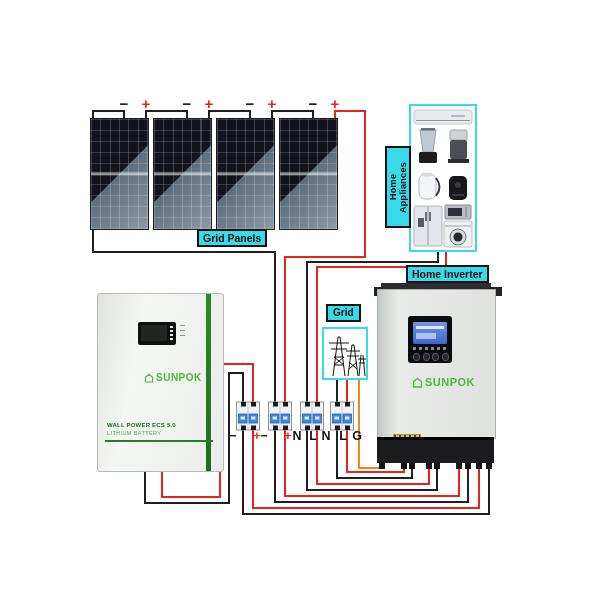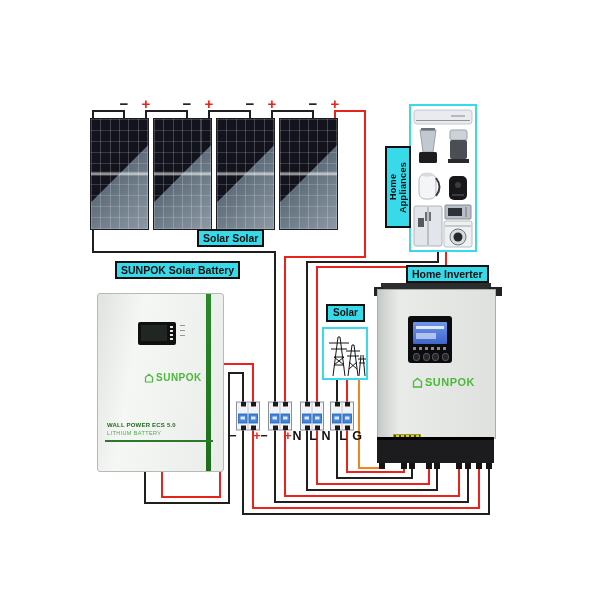--- a/index.html
+++ b/index.html
@@ -119,42 +119,41 @@
 
   <span class="sign" style="left:116px">−</span>
   <span class="sign plus" style="left:138px">+</span>
   <span class="sign" style="left:179px">−</span>
   <span class="sign plus" style="left:201px">+</span>
   <span class="sign" style="left:242px">−</span>
   <span class="sign plus" style="left:264px">+</span>
   <span class="sign" style="left:305px">−</span>
   <span class="sign plus" style="left:327px">+</span>
 
-  <div class="tag" style="left:197px;top:229px">Solar Solar</div>
-
-  <div class="tag" style="left:115px;top:261px">SUNPOK Solar Battery</div>
+  <div class="tag" style="left:197px;top:229px">Grid Panels</div>
+
   <div id="battery">
     <div class="stripe"></div>
     <div class="disp">
       <div class="scr"></div>
       <div class="leds"></div>
     </div>
     <div class="dashes"></div>
     <div class="brand">
       <svg width="10" height="10">
           <path d="M1.5,9 V4.2 L5,1.2 L8.5,4.2 V9 Z" fill="none" stroke="#4db83a" stroke-width="1.2"></path>
         </svg>
       <span>SUNPOK</span>
     </div>
     <div class="model1">WALL POWER ECS 5.0</div>
     <div class="model2">LITHIUM BATTERY</div>
     <div class="rule"></div>
   </div>
 
-  <div class="tag" style="left:326px;top:304px;font-size:10px;padding:1px 5px">Solar</div>
+  <div class="tag" style="left:326px;top:304px;font-size:10px;padding:1px 5px">Grid</div>
   <div class="cyanbox" style="left:322px;top:327px;width:42px;height:49px">
     <svg width="42" height="49">
       <g stroke="#141414" fill="none" stroke-width="1">
         <line x1="9" y1="47" x2="14" y2="8"></line>
           <line x1="21" y1="47" x2="16" y2="8"></line>
         <line x1="14" y1="8" x2="16" y2="8"></line>
         <line x1="5" y1="14" x2="25" y2="14"></line>
           <line x1="7" y1="20" x2="23" y2="20"></line>
         <line x1="10" y1="28" x2="20" y2="28"></line>
           <line x1="10" y1="36" x2="20" y2="36"></line>

